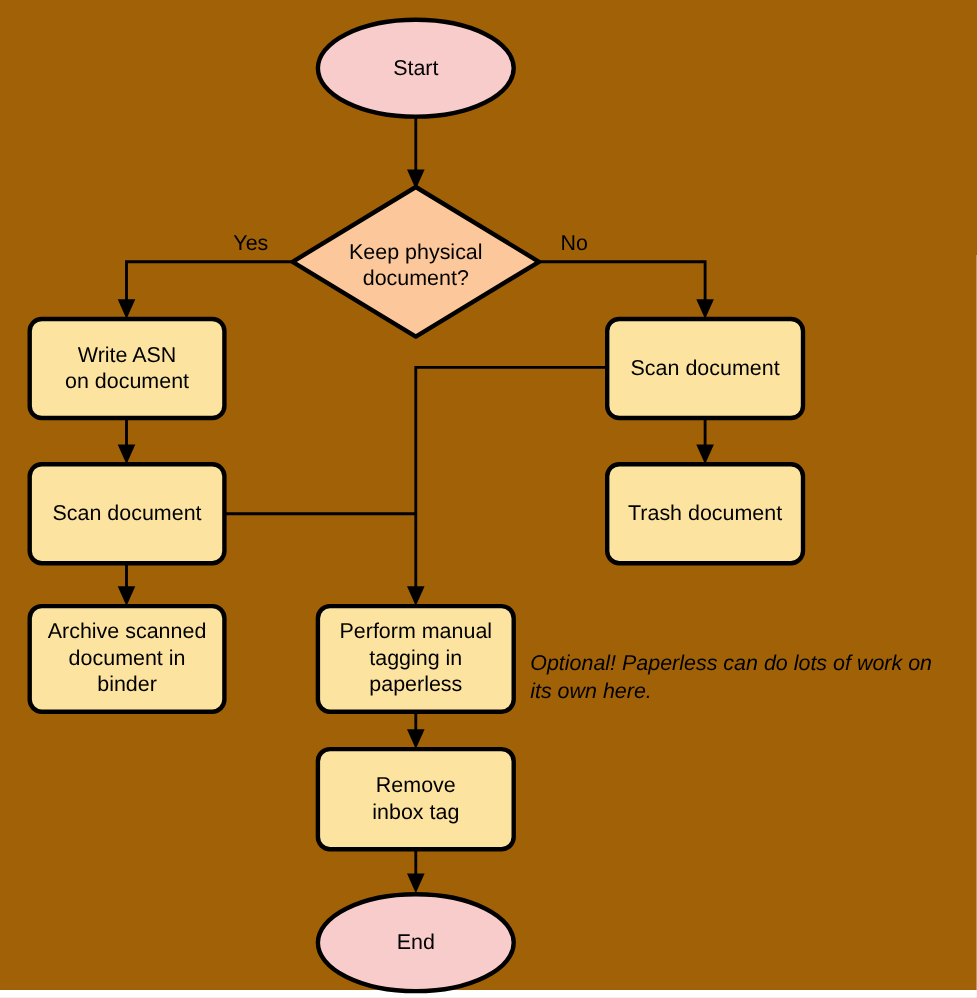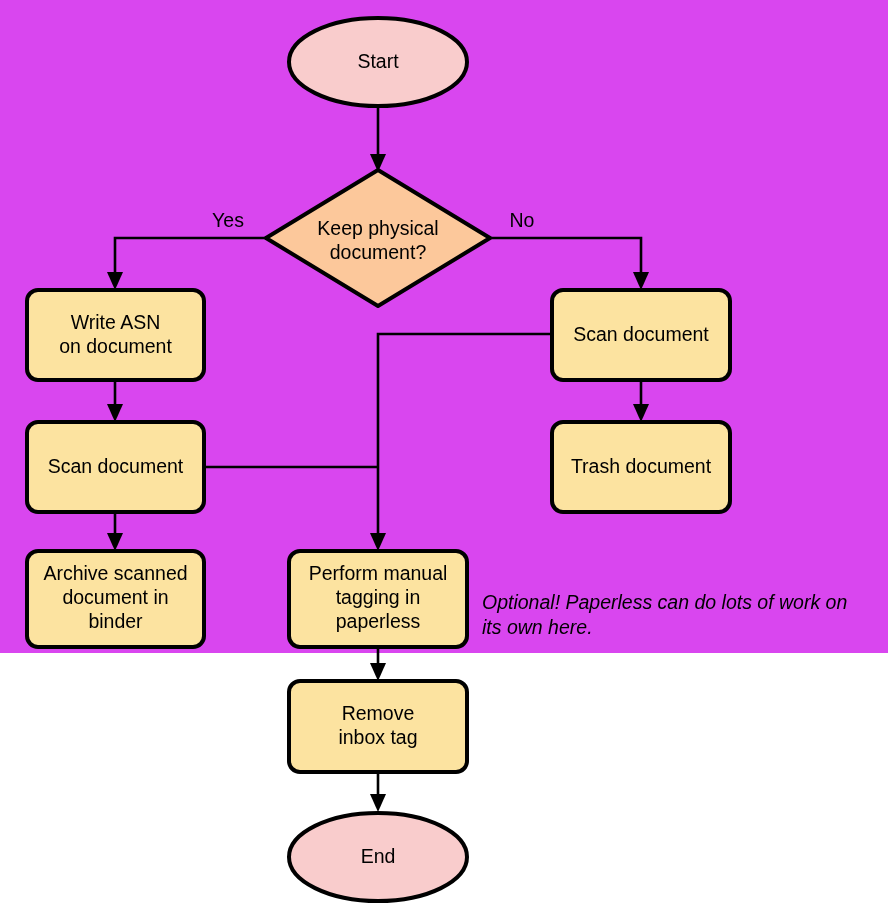--- a/index.html
+++ b/index.html
@@ -9,22 +9,22 @@
   }
   body {
     width: 888px;
     height: 907px;
     font-family: "Liberation Sans", sans-serif;
     overflow: hidden;
   }
   #flow-root {
     position: relative;
     width: 888px;
-    height: 653px;
-    background: #d946ef;
+    height: 900px;
+    background: #a16207;
   }
   #flow-svg {
     position: absolute;
     left: 0;
     top: 0;
     width: 888px;
     height: 907px;
     display: block;
   }
   .node-text {

